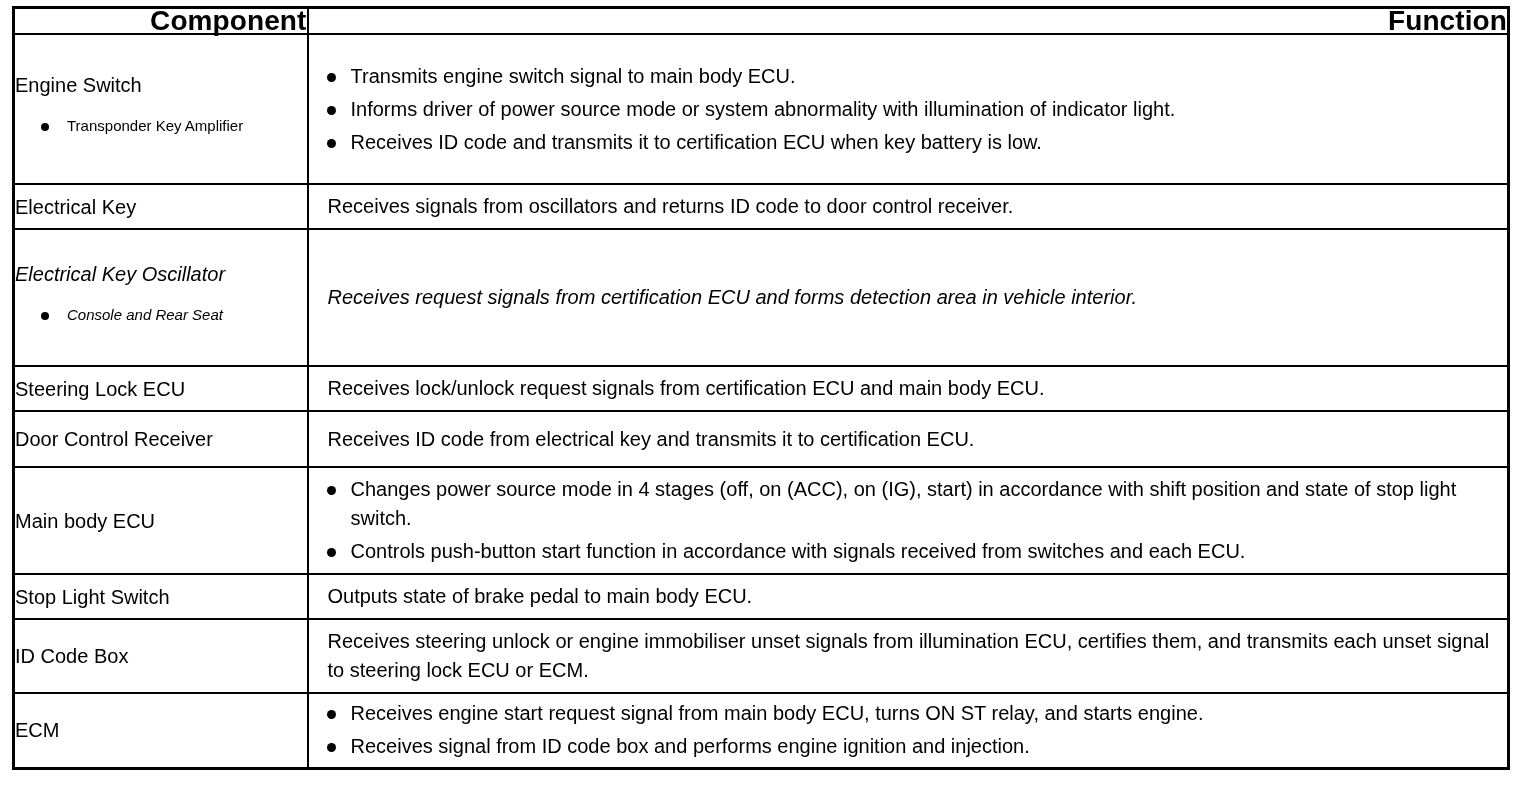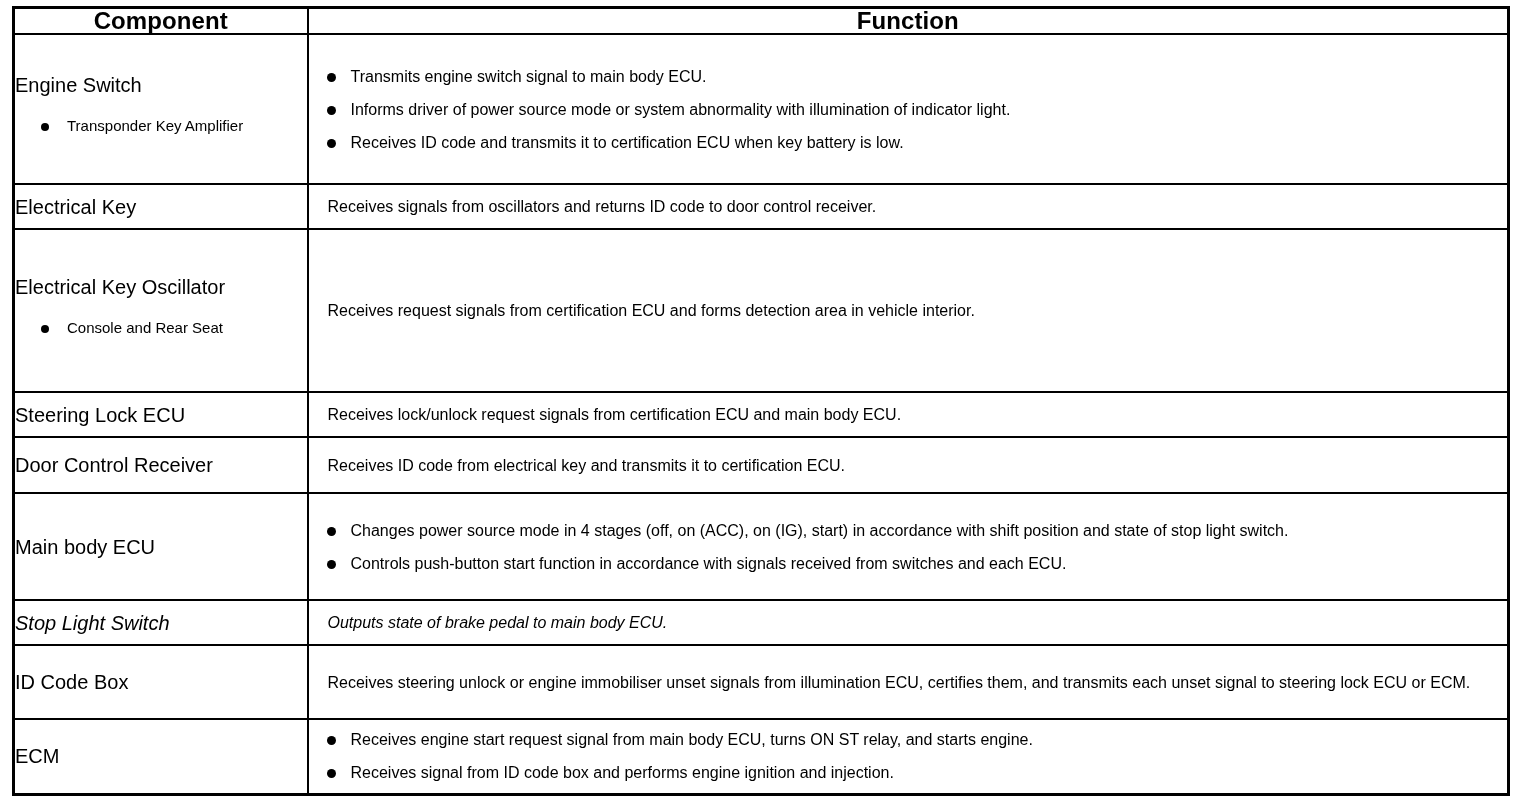--- a/index.html
+++ b/index.html
@@ -34,23 +34,23 @@
 
   table.spec th,
   table.spec td {
     border: 2px solid #000;
     vertical-align: middle;
     padding: 0;
   }
 
   
   .hdr-cell {
-    text-align: center;
+    text-align: right;
     font-weight: bold;
-    font-size: 24px;
+    font-size: 28px;
     line-height: 24px;
     padding: 8px 4px 9px 4px;
     letter-spacing: 0.1px;
   }
 
   
   .comp-cell {
     padding: 8px 6px 8px 10px;
     font-size: 20px;
     line-height: 26px;
@@ -76,21 +76,21 @@
     top: 11px;
     width: 8px;
     height: 8px;
     background: #000;
     border-radius: 50%;
   }
 
   
   .fn-cell {
     padding: 9px 12px 9px 12px;
-    font-size: 16px;
+    font-size: 20px;
     line-height: 29px;
   }
   .fn-cell.plain {
     padding-left: 12px;
   }
   .fn-para {
     margin: 7px;
   }
   .fn-list {
     list-style: none;
@@ -110,26 +110,26 @@
     top: 11px;
     width: 9px;
     height: 9px;
     background: #000;
     border-radius: 50%;
   }
 
   
   .r-engine      { height: 150px; }
   .r-elkey       { height: 40px;  }
-  .r-osc         { height: 163px; }
+  .r-osc         { height: 137px; font-style: italic; }
   .r-steer       { height: 42px;  }
   .r-door        { height: 56px;  }
   .r-mainbody    { height: 107px; }
   .r-cert        { height: 71px;  }
-  .r-stoplight   { height: 45px; font-style: italic;  }
+  .r-stoplight   { height: 45px;  }
   .r-idcode      { height: 74px;  }
   .r-ecm         { height: 75px;  }
 </style>
 </head>
 <body>
 
 <div class="table-wrap">
   <table class="spec">
     <colgroup>
       <col class="c-component">

